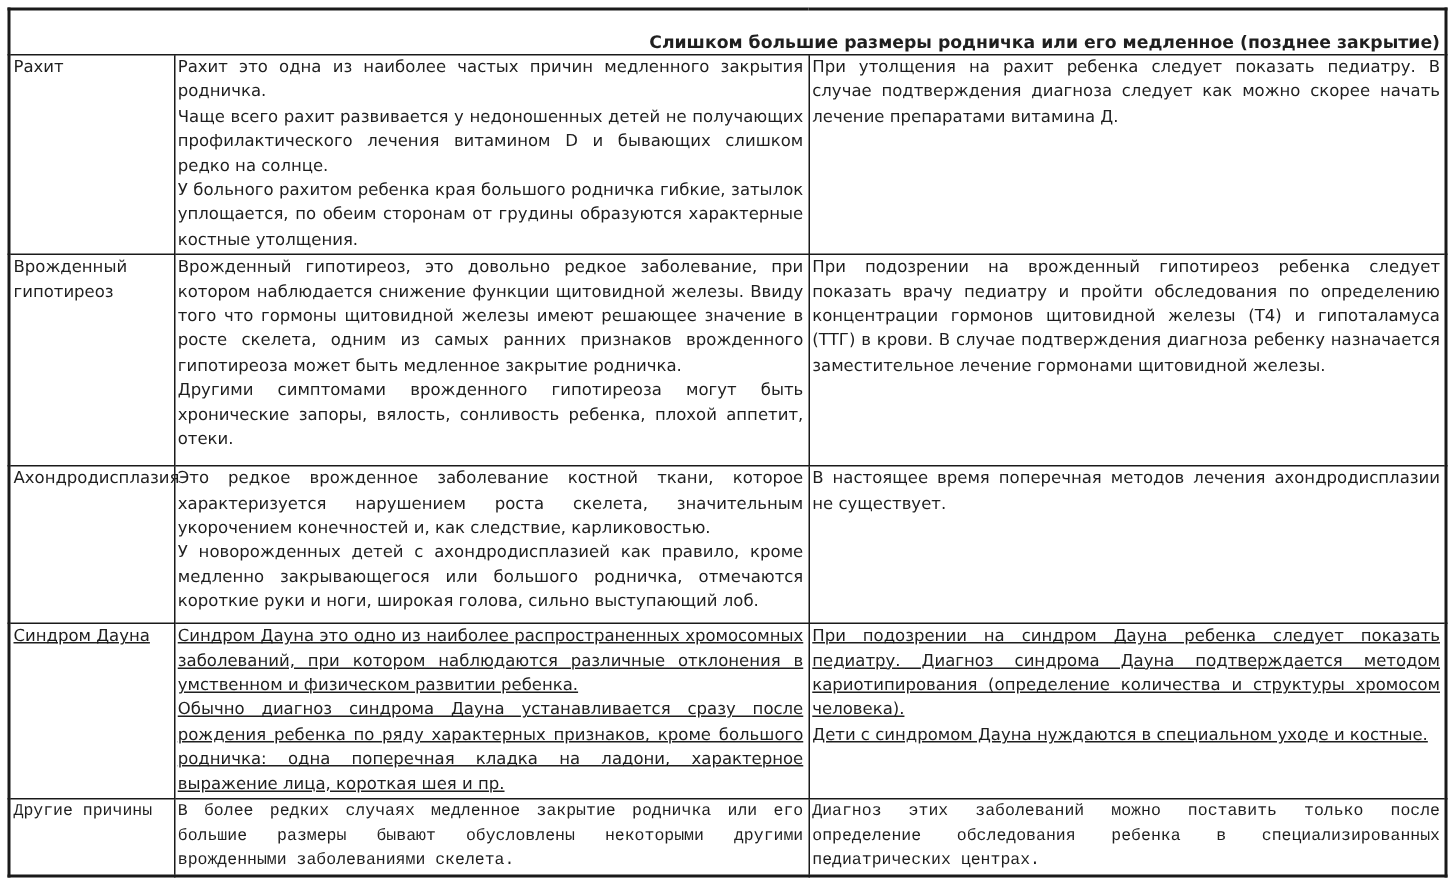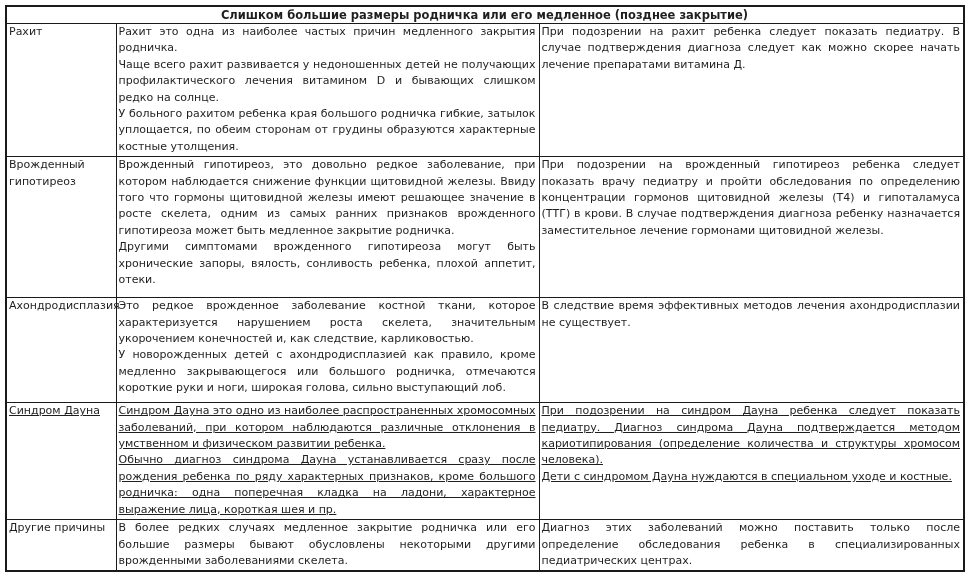--- a/index.html
+++ b/index.html
@@ -26,25 +26,25 @@
   }
   table.fontanelle td, table.fontanelle th {
     border: 1px solid #1a1a1a;
     vertical-align: top;
     box-sizing: border-box;
     padding: 0 3px 1px 2px;
     font-size: 11px;
     line-height: 16.4px;
   }
   tr.title-row td {
-    text-align: center;
+    text-align: right;
     font-weight: bold;
     font-size: 11.5px;
     height: 15px;
-    padding-top: 1px;
+    padding-top: 14px;
     line-height: 14px;
   }
   tr.header-row th {
     text-align: center;
     font-weight: bold;
     font-size: 11.5px;
     height: 16px;
     line-height: 15px;
     padding-top: 1px;
   }
@@ -56,54 +56,54 @@
     white-space: pre-line;
   }
   td.signs-cell, td.actions-cell {
     text-align: justify;
     white-space: pre-line;
   }
   tr.row-rahit   td { height: 130px; }
   tr.row-gipo    td { height: 141px; }
   tr.row-ahondro td { height: 105px; }
   tr.row-daun    td { height: 107px; text-decoration: underline; }
-  tr.row-other   td { height: 49px;  }
+  tr.row-other   td { height: 49px; font-family: Liberation Mono, monospace;  }
 </style>
 </head>
 <body>
 
 <div class="page">
   <table class="fontanelle">
     <colgroup>
       <col class="c-cause">
       <col class="c-signs">
       <col class="c-actions">
     </colgroup>
     <tbody>
       <tr class="title-row">
         <td colspan="3">Слишком большие размеры родничка или его медленное (позднее закрытие)</td>
       </tr>
       <tr class="row-rahit">
         <td class="cause-cell">Рахит</td>
         <td class="signs-cell">Рахит это одна из наиболее частых причин медленного закрытия родничка.
 Чаще всего рахит развивается у недоношенных детей не получающих профилактического лечения витамином D и бывающих слишком редко на солнце.
 У больного рахитом ребенка края большого родничка гибкие, затылок уплощается, по обеим сторонам от грудины образуются характерные костные утолщения.</td>
-        <td class="actions-cell">При подозрении на рахит ребенка следует показать педиатру. В случае подтверждения диагноза следует как можно скорее начать лечение препаратами витамина Д.</td>
+        <td class="actions-cell">При утолщения на рахит ребенка следует показать педиатру. В случае подтверждения диагноза следует как можно скорее начать лечение препаратами витамина Д.</td>
       </tr>
       <tr class="row-gipo">
         <td class="cause-cell">Врожденный гипотиреоз</td>
         <td class="signs-cell">Врожденный гипотиреоз, это довольно редкое заболевание, при котором наблюдается снижение функции щитовидной железы. Ввиду того что гормоны щитовидной железы имеют решающее значение в росте скелета, одним из самых ранних признаков врожденного гипотиреоза может быть медленное закрытие родничка.
 Другими симптомами врожденного гипотиреоза могут быть хронические запоры, вялость, сонливость ребенка, плохой аппетит, отеки.</td>
         <td class="actions-cell">При подозрении на врожденный гипотиреоз ребенка следует показать врачу педиатру и пройти обследования по определению концентрации гормонов щитовидной железы (Т4) и гипоталамуса (ТТГ) в крови. В случае подтверждения диагноза ребенку назначается заместительное лечение гормонами щитовидной железы.</td>
       </tr>
       <tr class="row-ahondro">
         <td class="cause-cell">Ахондродисплазия</td>
         <td class="signs-cell">Это редкое врожденное заболевание костной ткани, которое характеризуется нарушением роста скелета, значительным укорочением конечностей и, как следствие, карликовостью.
 У новорожденных детей с ахондродисплазией как правило, кроме медленно закрывающегося или большого родничка, отмечаются короткие руки и ноги, широкая голова, сильно выступающий лоб.</td>
-        <td class="actions-cell">В следствие время эффективных методов лечения ахондродисплазии не существует.</td>
+        <td class="actions-cell">В настоящее время поперечная методов лечения ахондродисплазии не существует.</td>
       </tr>
       <tr class="row-daun">
         <td class="cause-cell">Синдром Дауна</td>
         <td class="signs-cell">Синдром Дауна это одно из наиболее распространенных хромосомных заболеваний, при котором наблюдаются различные отклонения в умственном и физическом развитии ребенка.
 Обычно диагноз синдрома Дауна устанавливается сразу после рождения ребенка по ряду характерных признаков, кроме большого родничка: одна поперечная кладка на ладони, характерное выражение лица, короткая шея и пр.</td>
         <td class="actions-cell">При подозрении на синдром Дауна ребенка следует показать педиатру. Диагноз синдрома Дауна подтверждается методом кариотипирования (определение количества и структуры хромосом человека).
 Дети с синдромом Дауна нуждаются в специальном уходе и костные.</td>
       </tr>
       <tr class="row-other">
         <td class="cause-cell">Другие причины</td>

